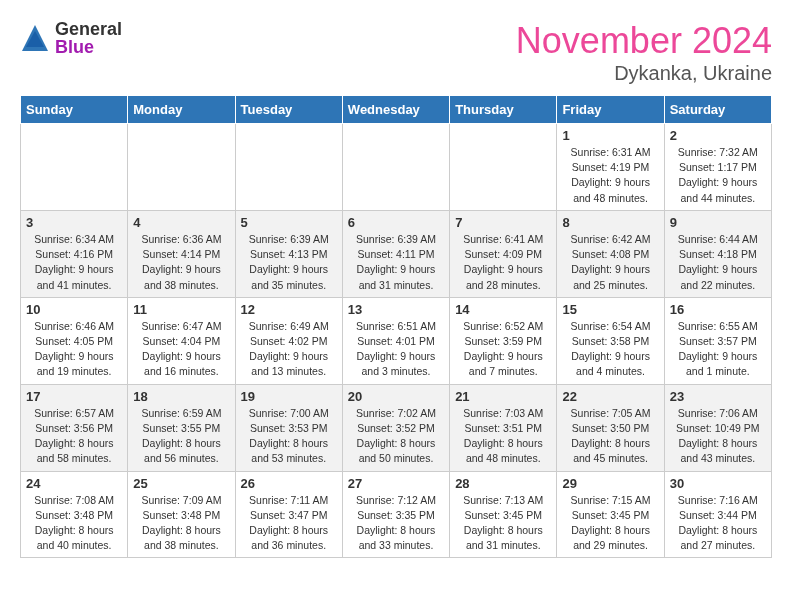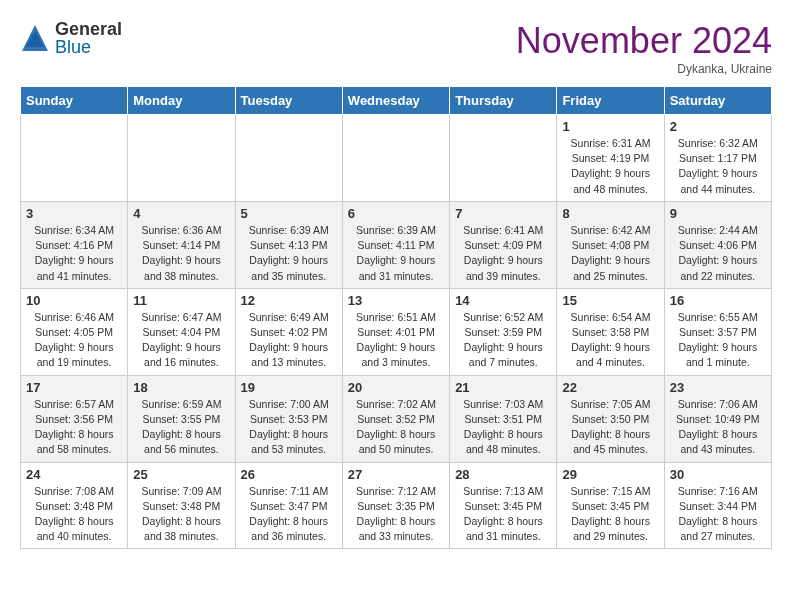--- a/index.html
+++ b/index.html
@@ -29,38 +29,38 @@
       flex-direction: column;
       line-height: 1;
     }
     .logo-general {
       font-size: 18px;
       font-weight: bold;
       color: #333;
     }
     .logo-blue {
       font-size: 18px;
-      font-weight: normal;
-      color: #0369a1;
+      font-weight: bold;
+      color: #a21caf;
     }
     .logo-icon {
       width: 30px;
       height: 30px;
       margin-right: 5px;
     }
     .title-block {
       text-align: right;
     }
     .month-title {
       font-size: 36px;
       font-weight: normal;
-      color: #701a75;
+      color: #ec4899;
     }
     .location {
-      font-size: 12px;
+      font-size: 20px;
       color: #555;
     }
     .calendar {
       width: 100%;
       border-collapse: collapse;
     }
     .calendar th {
       background: #2e75b6;
       color: #fff;
       padding: 6px 5px;
@@ -136,21 +136,21 @@
           <td class="empty-cell"></td>
           <td class="empty-cell"></td>
           <td class="empty-cell"></td>
           <td class="empty-cell"></td>
           <td>
             <span class="day-num">1</span>
             <div class="day-info"><span>Sunrise: 6:31 AM</span><br><span>Sunset: 4:19 PM</span><br><span>Daylight: 9 hours</span><br><span>and 48 minutes.</span></div>
           </td>
           <td>
             <span class="day-num">2</span>
-            <div class="day-info"><span>Sunrise: 6:32 AM</span><br><span>Sunset: 1:17 PM</span><br><span>Daylight: 9 hours</span><br><span>and 44 minutes.</span></div>
+            <div class="day-info"><span>Sunrise: 7:32 AM</span><br><span>Sunset: 1:17 PM</span><br><span>Daylight: 9 hours</span><br><span>and 44 minutes.</span></div>
           </td>
         </tr>
         <tr>
           <td>
             <span class="day-num">3</span>
             <div class="day-info"><span>Sunrise: 6:34 AM</span><br><span>Sunset: 4:16 PM</span><br><span>Daylight: 9 hours</span><br><span>and 41 minutes.</span></div>
           </td>
           <td>
             <span class="day-num">4</span>
             <div class="day-info"><span>Sunrise: 6:36 AM</span><br><span>Sunset: 4:14 PM</span><br><span>Daylight: 9 hours</span><br><span>and 38 minutes.</span></div>
@@ -158,29 +158,29 @@
           <td>
             <span class="day-num">5</span>
             <div class="day-info"><span>Sunrise: 6:39 AM</span><br><span>Sunset: 4:13 PM</span><br><span>Daylight: 9 hours</span><br><span>and 35 minutes.</span></div>
           </td>
           <td>
             <span class="day-num">6</span>
             <div class="day-info"><span>Sunrise: 6:39 AM</span><br><span>Sunset: 4:11 PM</span><br><span>Daylight: 9 hours</span><br><span>and 31 minutes.</span></div>
           </td>
           <td>
             <span class="day-num">7</span>
-            <div class="day-info"><span>Sunrise: 6:41 AM</span><br><span>Sunset: 4:09 PM</span><br><span>Daylight: 9 hours</span><br><span>and 39 minutes.</span></div>
+            <div class="day-info"><span>Sunrise: 6:41 AM</span><br><span>Sunset: 4:09 PM</span><br><span>Daylight: 9 hours</span><br><span>and 28 minutes.</span></div>
           </td>
           <td>
             <span class="day-num">8</span>
             <div class="day-info"><span>Sunrise: 6:42 AM</span><br><span>Sunset: 4:08 PM</span><br><span>Daylight: 9 hours</span><br><span>and 25 minutes.</span></div>
           </td>
           <td>
             <span class="day-num">9</span>
-            <div class="day-info"><span>Sunrise: 2:44 AM</span><br><span>Sunset: 4:06 PM</span><br><span>Daylight: 9 hours</span><br><span>and 22 minutes.</span></div>
+            <div class="day-info"><span>Sunrise: 6:44 AM</span><br><span>Sunset: 4:18 PM</span><br><span>Daylight: 9 hours</span><br><span>and 22 minutes.</span></div>
           </td>
         </tr>
         <tr>
           <td>
             <span class="day-num">10</span>
             <div class="day-info"><span>Sunrise: 6:46 AM</span><br><span>Sunset: 4:05 PM</span><br><span>Daylight: 9 hours</span><br><span>and 19 minutes.</span></div>
           </td>
           <td>
             <span class="day-num">11</span>
             <div class="day-info"><span>Sunrise: 6:47 AM</span><br><span>Sunset: 4:04 PM</span><br><span>Daylight: 9 hours</span><br><span>and 16 minutes.</span></div>

